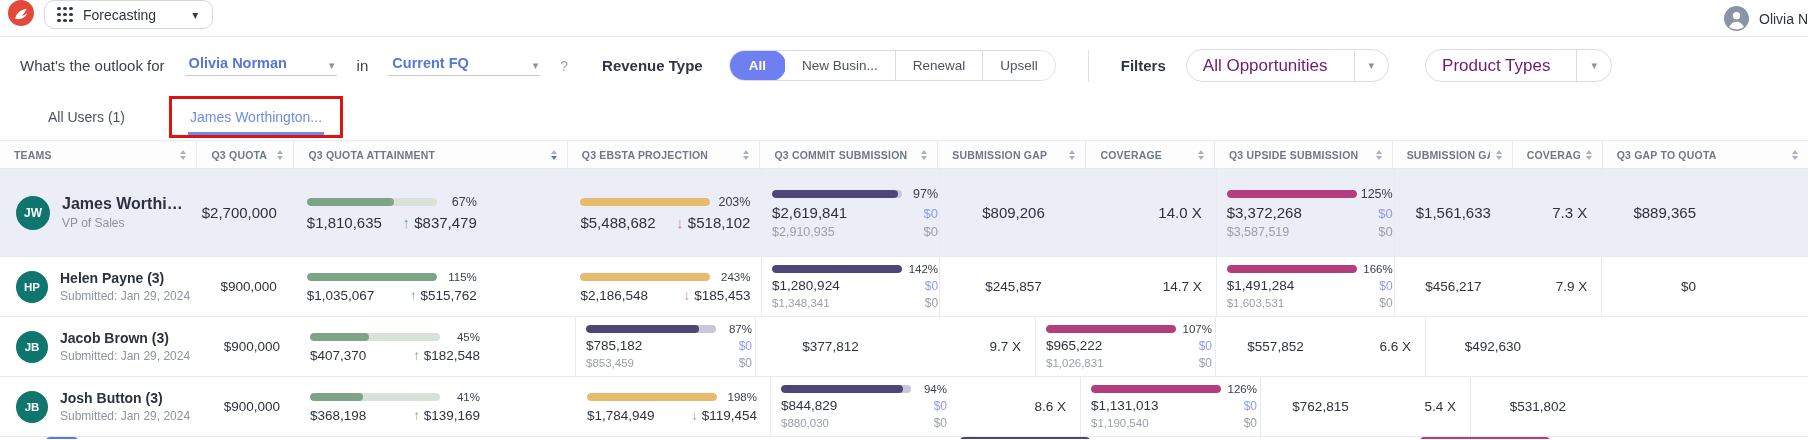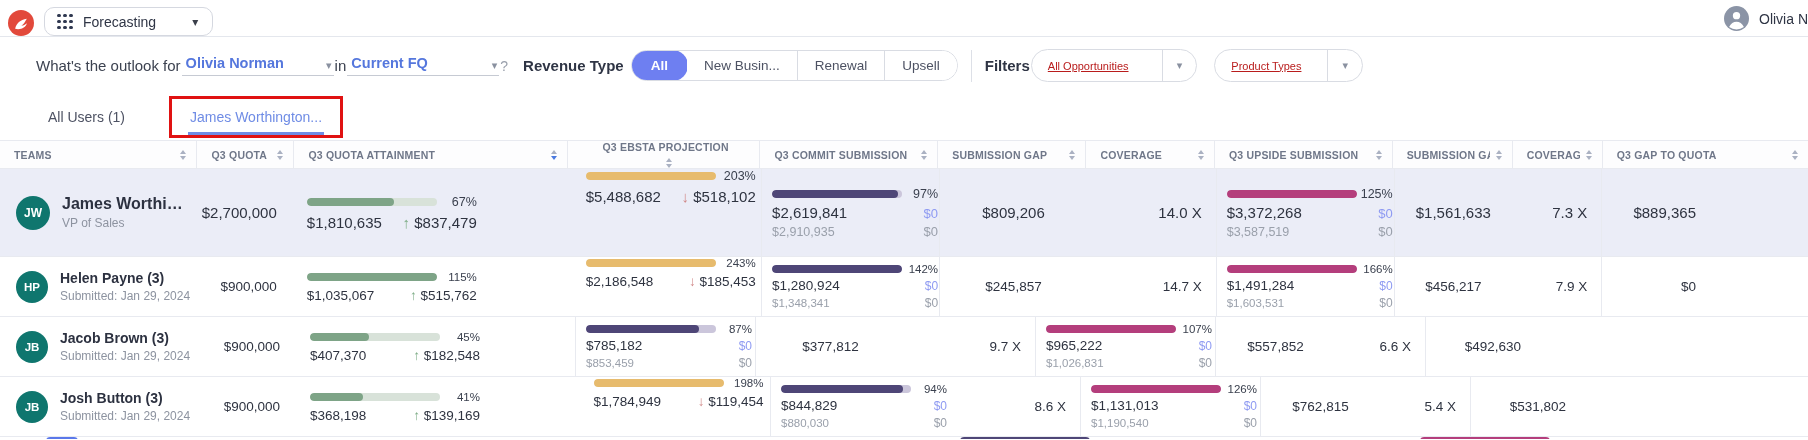--- a/index.html
+++ b/index.html
@@ -1,53 +1,53 @@
 <!DOCTYPE html>
 <html><head>
 <meta charset="utf-8">
 <style>
   * { box-sizing: border-box; margin: 0; padding: 0; }
   html,body { width: 1808px; height: 440px; overflow: hidden; background: #fff;
     font-family: "Liberation Sans", "DejaVu Sans", sans-serif; color: #2e3340; }
   .page { position: relative; width: 1808px; height: 440px; }
 
   
-  .topbar { height: 37px; border-bottom: 1px solid #e4e7ed; display: flex; align-items: flex-end;
+  .topbar { height: 37px; border-bottom: 1px solid #e4e7ed; display: flex; align-items: flex-start;
     padding: 0 0 0 8px; position: relative; background: #fff; }
   .logo { width: 26px; height: 26px; margin-right: 10px; cursor: pointer; }
   .app-select { display: flex; align-items: center; gap: 10px; border: 1px solid #d5d8e0;
     border-radius: 10px; height: 29px; padding: 0 14px 0 12px; cursor: pointer; background:#fff; }
   .grid-icon { display: grid; grid-template-columns: repeat(3,4px); grid-auto-rows: 4px; gap: 2px; }
   .grid-icon b { width: 3.5px; height: 3.5px; border-radius: 50%; background: #2f3850; }
   .app-select .lbl-app { font-size: 14px; color: #2f3545; padding-right: 26px; }
   .caret { font-size: 12px; color: #3a3f4a; line-height: 1; }
   .caret.gray { color: #8a91a0; font-size: 11px; }
   .user { position: absolute; left: 1724px; top: 6px; display: flex; align-items: center; gap: 10px;
     white-space: nowrap; cursor: pointer; }
   .user .uname { font-size: 14px; color: #2f3545; }
 
   
-  .filterbar { height: 57px; display: flex; align-items: center; padding-left: 36px; gap: 1px; }
+  .filterbar { height: 57px; display: flex; align-items: center; padding-left: 20px; gap: 20px; text-align: right; }
   .ftext { font-size: 15px; color: #3c4250; }
   .flabel { font-size: 15px; font-weight: 700; color: #2f3545; }
   .qmark { font-size: 14px; color: #9aa0ac; }
   .ul-dd { display: flex; align-items: flex-end; justify-content: space-between; width: 152px;
     border-bottom: 1px solid #c6cad3; padding: 0 2px 4px 4px; cursor: pointer; }
   .ul-dd .ddtext { color: #5577dd; font-size: 14.5px; font-weight: 600; }
   .segmented { display: flex; align-items: stretch; border: 1px solid #d9dce3; border-radius: 16px;
     height: 31px; overflow: hidden; margin-left: 6px; }
   .seg { display: flex; align-items: center; padding: 0 17px; font-size: 13.5px; color: #4d5263;
     border-right: 1px solid #d9dce3; cursor: pointer; background: #fff; }
   .seg:last-child { border-right: none; }
   .seg.sel { background: #6e7ff1; color: #fff; border-radius: 16px; margin: -1px; padding: 0 20px;
     border-right: none; font-weight: 600; }
   .vdiv { width: 1px; height: 32px; background: #dde0e7; margin: 0 12px; }
   .pill-dd { display: flex; align-items: center; border: 1px solid #d9dce3; border-radius: 17px;
     height: 33px; cursor: pointer; background: #fff; }
-  .pill-dd .ptext { font-size: 11px; color: #b91c1c; padding: 0 26px 0 16px; text-decoration: underline; }
+  .pill-dd .ptext { font-size: 17px; color: #701a75; padding: 0 26px 0 16px; }
   .pill-dd .pcaret { border-left: 1px solid #d9dce3; align-self: stretch; display: flex;
     align-items: center; padding: 0 14px; }
   .pill-dd.opps .ptext { min-width: 130px; }
   .pill-dd.prods .ptext { min-width: 108px; }
 
   
   .tabsbar { height: 46px; display: flex; align-items: center; padding-left: 46px; }
   .tab { font-size: 14px; color: #4d5263; cursor: pointer; padding: 8px 2px; }
   .redbox { border: 3px solid #e01212; margin-left: 42px; padding: 2px 16px 0 16px; }
   .tab.active { color: #6f8ce5; border-bottom: 3px solid #6f8ce5; padding-bottom: 7px; }
@@ -63,21 +63,21 @@
   .sort { display: flex; flex-direction: column; gap: 2px; margin-left: 6px; cursor: pointer; flex: none; }
   .sort i { width: 0; height: 0; border: 3.5px solid transparent; }
   .sort .up { border-bottom: 4px solid #aab1c2; border-top: none; }
   .sort .dn { border-top: 4px solid #aab1c2; border-bottom: none; }
   .sort.desc .dn { border-top-color: #4a7ae0; }
 
   .trow { display: flex; border-bottom: 1px solid #e8eaf0; background: #fff; cursor: pointer; }
   .trow.main { background: #ebedf7; height: 88px; }
   .trow.sub { height: 60px; }
   .cell { display: flex; align-items: center; }
-  .c1 { width: 200px; } .c2 { width: 98px; } .c3 { width: 277px; } .c4 { width: 195px; flex-direction: column; }
+  .c1 { width: 200px; } .c2 { width: 98px; } .c3 { width: 277px; } .c4 { width: 195px; }
   .c5 { width: 180px; } .c6 { width: 150px; } .c7 { width: 130px; } .c8 { width: 180px; }
   .c9 { width: 120px; } .c10 { width: 90px; } .c11 { width: 208px; }
   .trow .c5, .trow .c6, .trow .c8, .trow .c9, .trow .c11 { border-left: 1px solid #e8eaf0; }
 
   .cell.teams { padding-left: 16px; gap: 12px; }
   .av { width: 34px; height: 34px; border-radius: 50%; background: #0f766e; color: #fff;
     font-size: 12px; font-weight: 600; display: flex; align-items: center; justify-content: center; flex: none; }
   .sub .av { width: 32px; height: 32px; font-size: 11.5px; }
   .who { min-width: 0; }
   .nm { font-size: 14px; font-weight: 600; color: #2c3140; white-space: nowrap; overflow: hidden;

